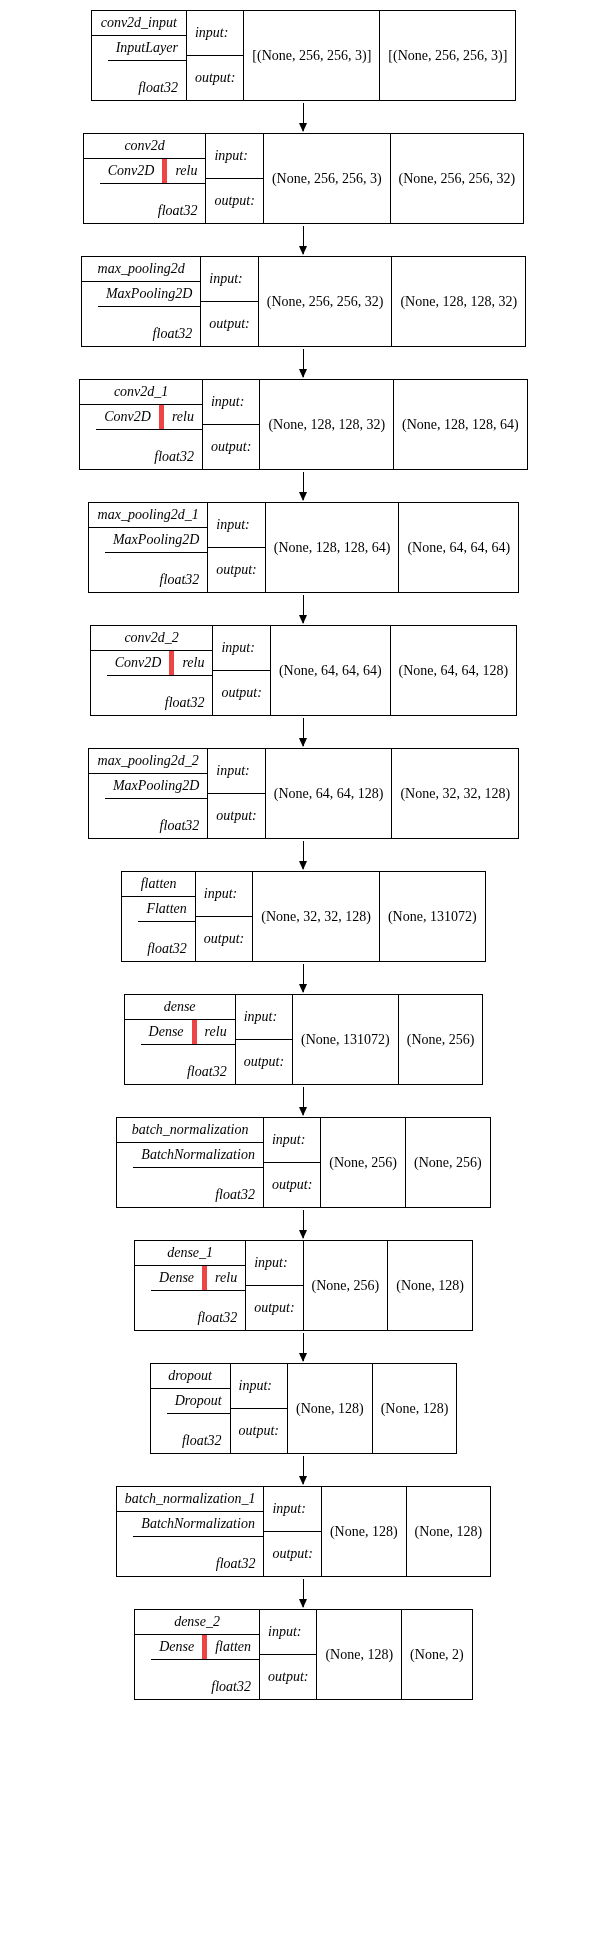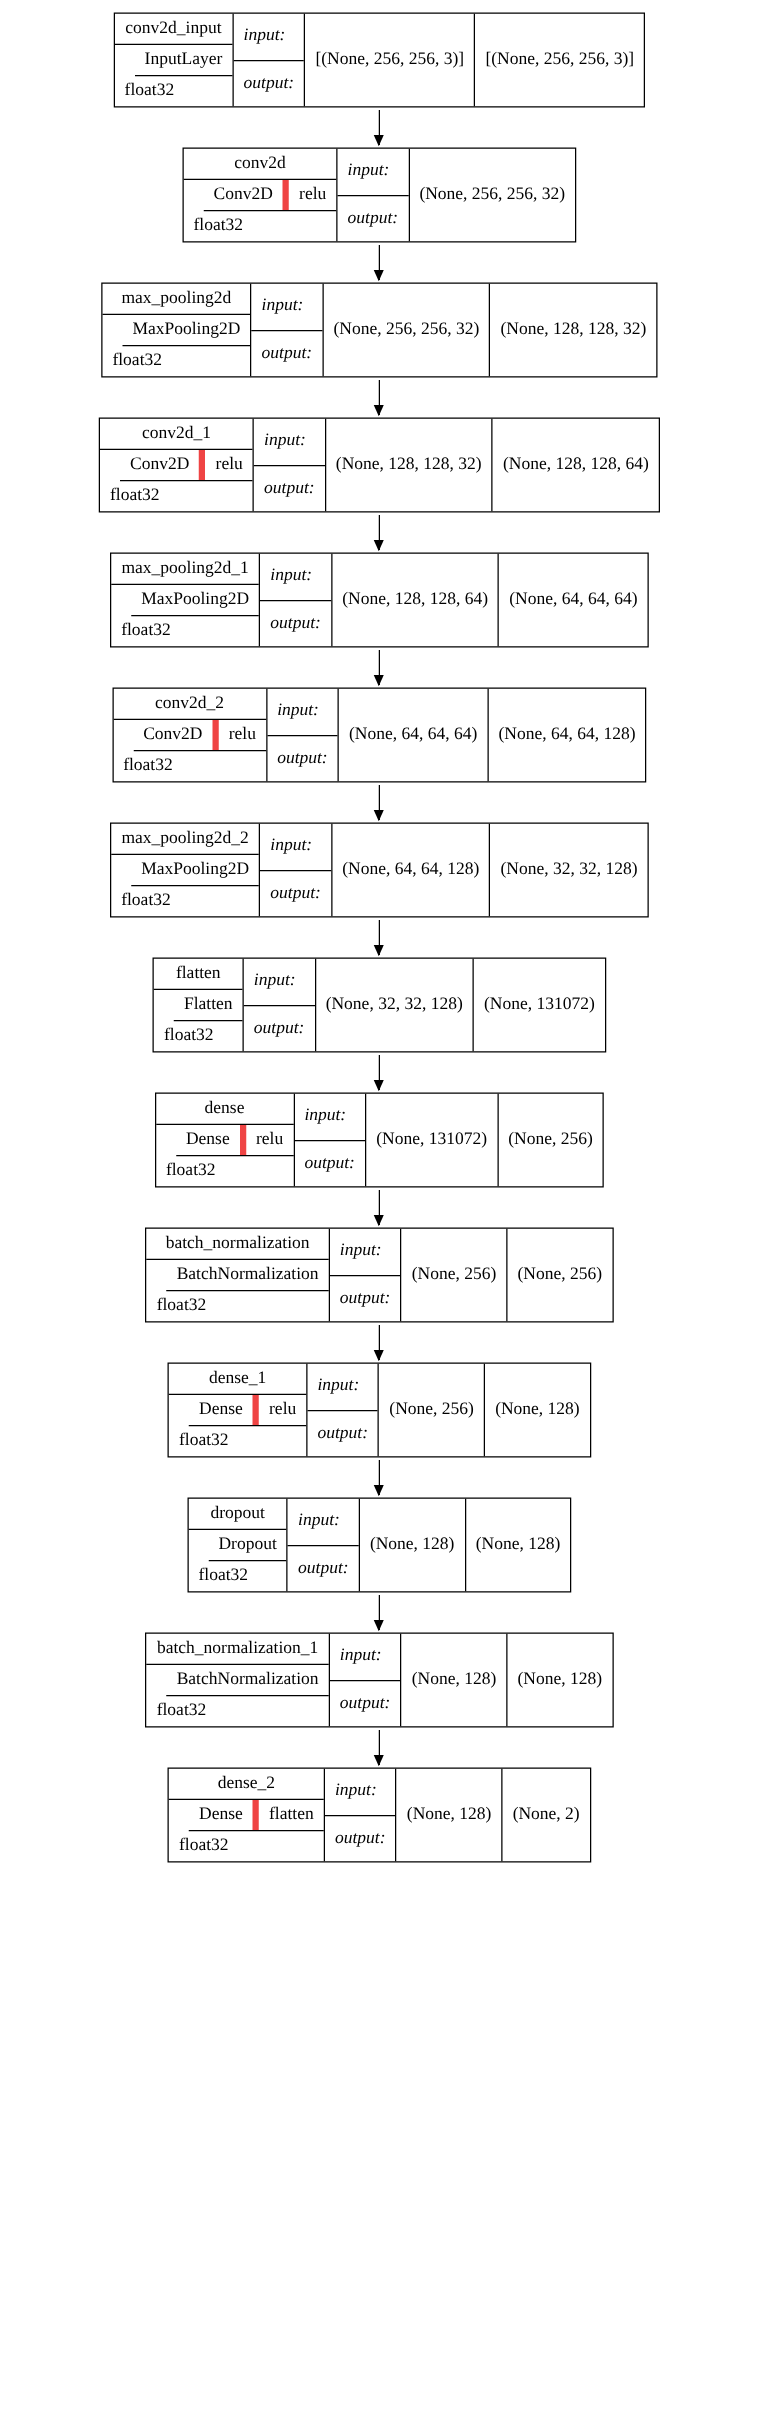--- a/index.html
+++ b/index.html
@@ -17,20 +17,21 @@
     align-items: center;
   }
   .node {
     display: flex;
     border: 1px solid black;
   }
   .left-block {
     display: flex;
     flex-direction: column;
     border-right: 1px solid black;
+    font-style: italic;
   }
   .left-top {
     text-align: center;
     padding: 4px 8px;
     border-bottom: 1px solid black;
     white-space: nowrap;
   }
   .left-mid {
     display: flex;
     border-bottom: 1px solid black;
@@ -45,23 +46,24 @@
   .left-mid .act {
     padding: 4px 8px;
     border-left: 5px solid #ef4444;
     text-align: left;
     white-space: nowrap;
   }
   .left-mid.single .type {
     flex: 1;
   }
   .left-bot {
-    text-align: left;
-    padding: 4px 8px;
-    white-space: nowrap;
+    text-align: right;
+    padding: 4px 8px;
+    white-space: nowrap;
+    margin-top: 15px;
   }
   .io-labels {
     display: flex;
     flex-direction: column;
     border-right: 1px solid black;
   }
   .io-labels div {
     flex: 1;
     display: flex;
     align-items: center;
@@ -130,20 +132,21 @@
         <div class="left-mid">
           <div class="type">Conv2D</div>
           <div class="act">relu</div>
         </div>
         <div class="left-bot">float32</div>
       </div>
       <div class="io-labels">
         <div class="in">input:</div>
         <div>output:</div>
       </div>
+      <div class="shape-in">(None, 256, 256, 3)</div>
       <div class="shape-out">(None, 256, 256, 32)</div>
     </div>
     <div class="arrow"></div>
     <div class="node">
       <div class="left-block">
         <div class="left-top">max_pooling2d</div>
         <div class="left-mid single">
           <div class="type">MaxPooling2D</div>
         </div>
         <div class="left-bot">float32</div>

